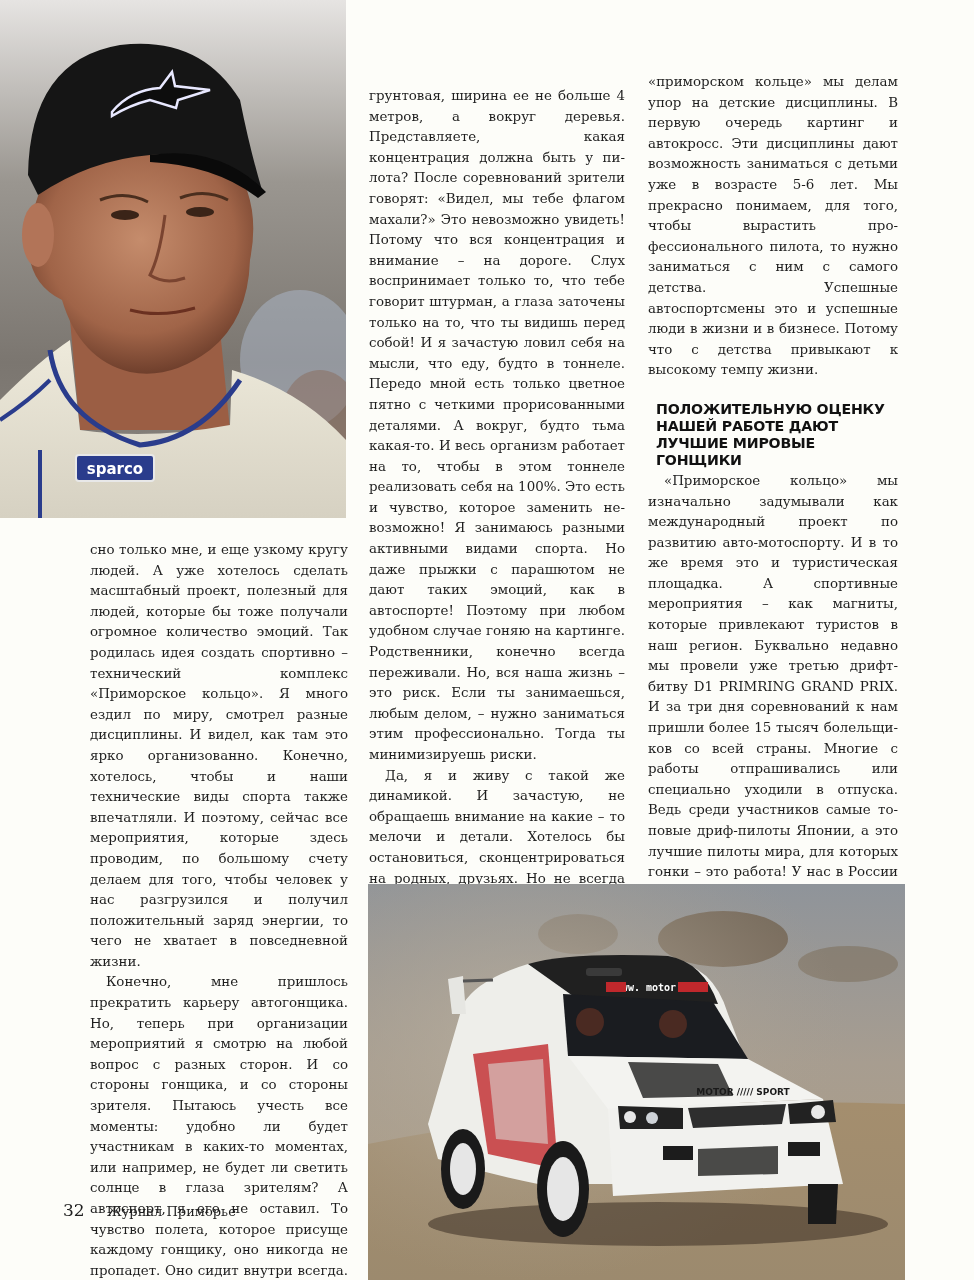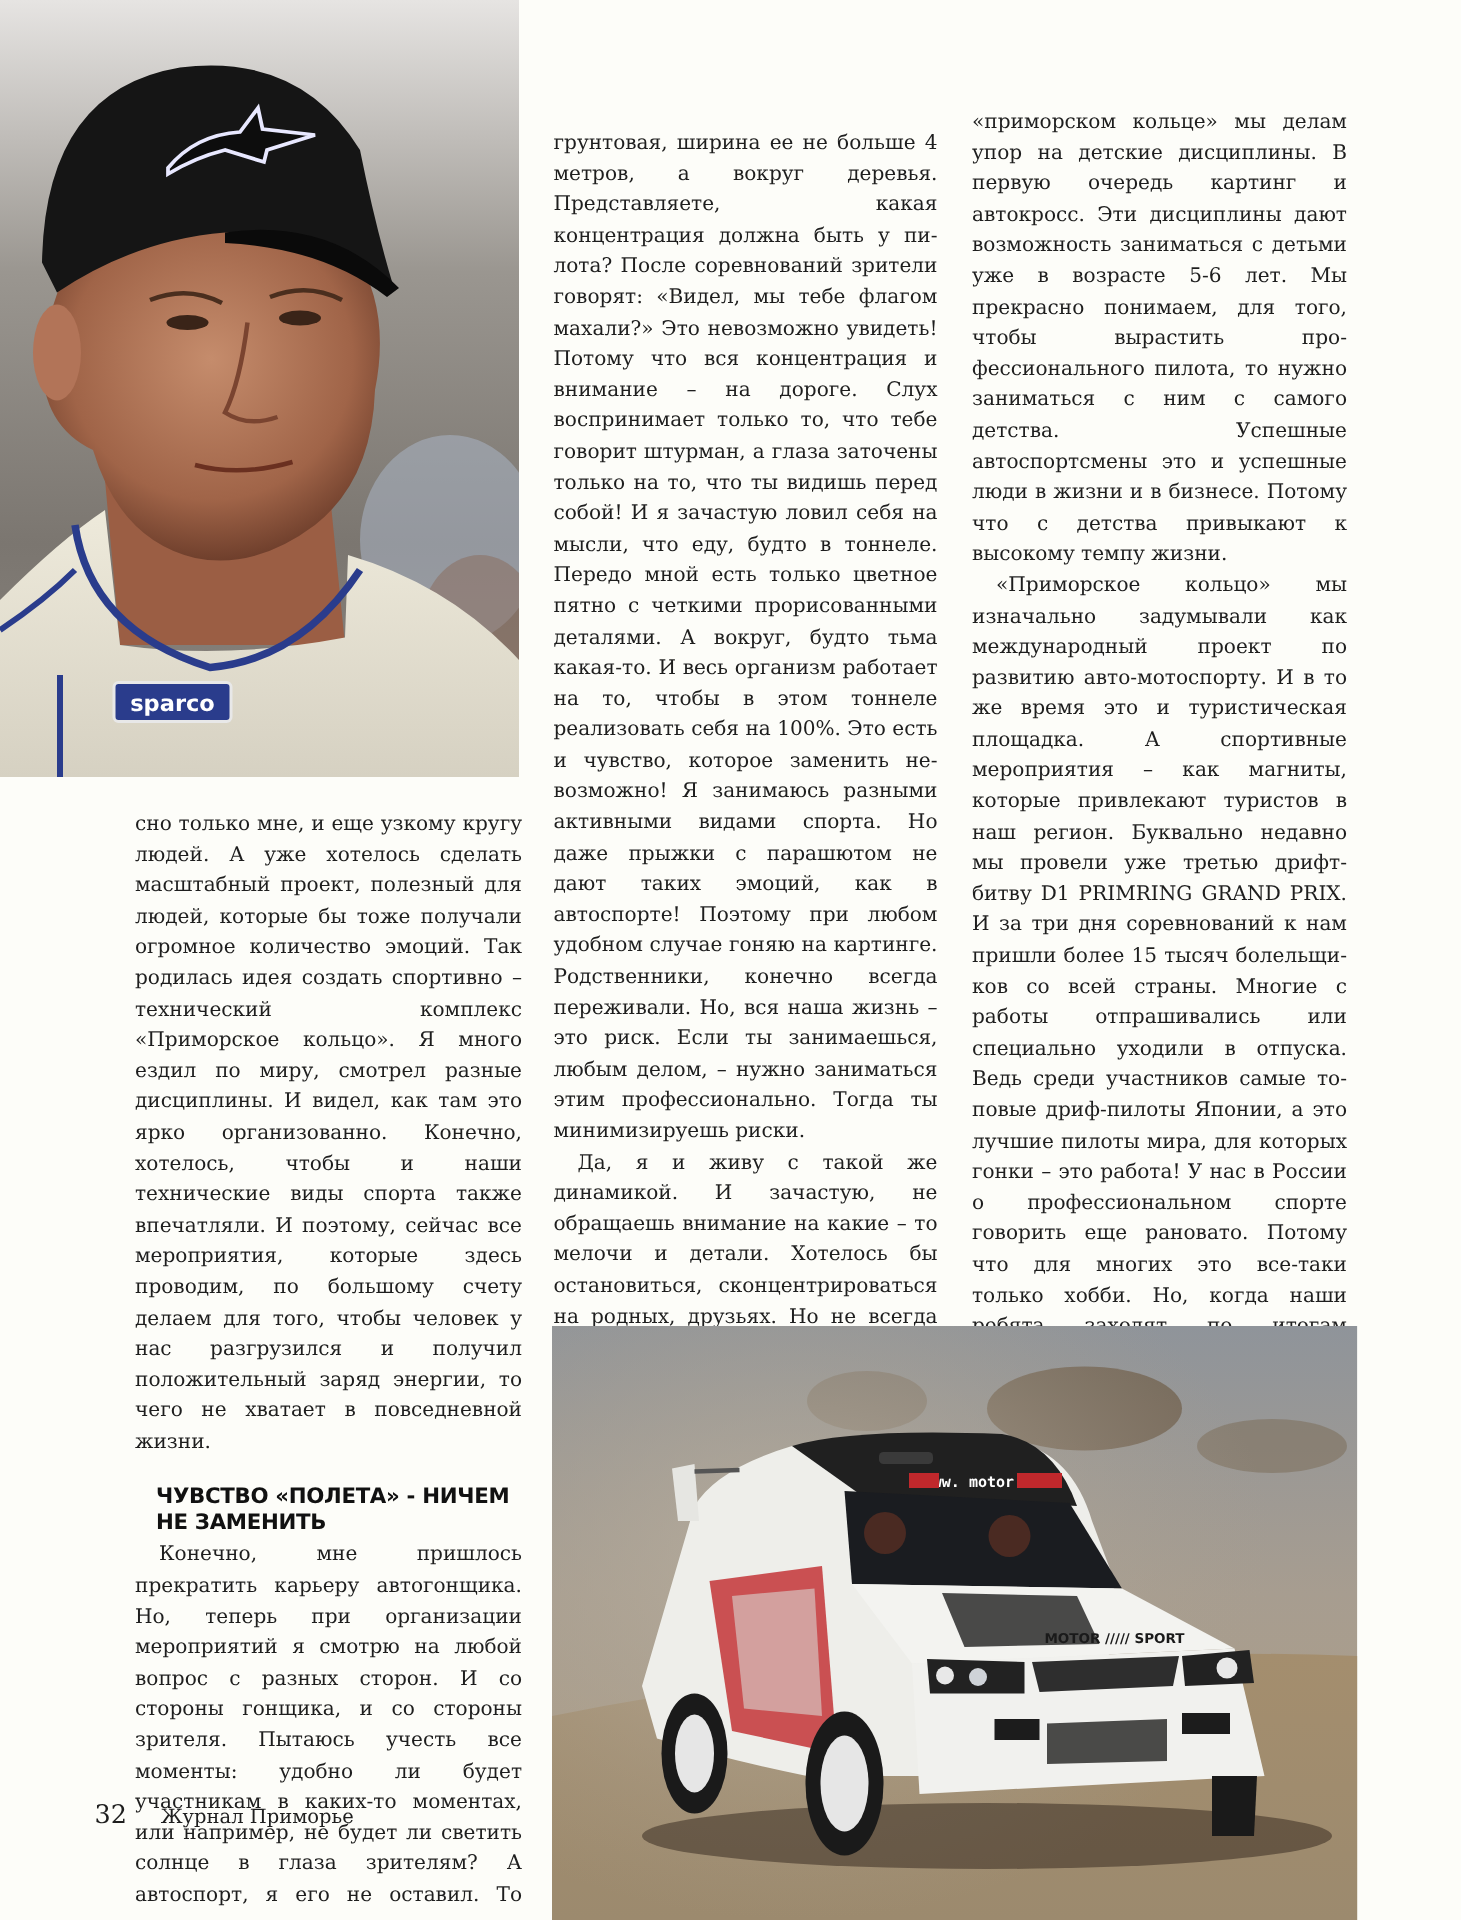--- a/index.html
+++ b/index.html
@@ -89,31 +89,31 @@
 
     <g>
       <rect x="76" y="455" width="78" height="26" rx="3" fill="#2a3c8c" stroke="#e8e8e8" stroke-width="2"></rect>
       <text x="115" y="474" font-family="DejaVu Sans, sans-serif" font-size="15" font-weight="bold" fill="#ffffff" text-anchor="middle">sparco</text>
     </g>
   </svg>
 </div>
 
 <div id="col1" class="col">
   <p class="noindent">сно только мне, и еще узкому кругу лю­дей. А уже хотелось сделать масштабный проект, полезный для людей, которые бы тоже получали огромное количество эмо­ций. Так родилась идея создать спортив­но –технический комплекс «Приморское кольцо». Я много ездил по миру, смотрел разные дисциплины. И видел, как там это ярко организованно. Конечно, хотелось, чтобы и наши технические виды спорта также впечатляли. И поэтому, сейчас все мероприятия, которые здесь проводим, по большому счету делаем для того, что­бы человек у нас разгрузился и получил положительный заряд энергии, то чего не хватает в повседневной жизни.</p>
-  <h2 class="heading">ЧУВСТВО «ПОЛЕТА» - НИЧЕМ НЕ ЗАМЕНИТЬ</h2>
   <p class="indent">Конечно, мне пришлось прекратить карьеру автогонщика. Но, теперь при организации мероприятий я смотрю на любой вопрос с разных сторон. И со стороны гонщика, и со стороны зрителя. Пытаюсь учесть все моменты: удобно ли будет участникам в каких-то моментах, или например, не будет ли светить сол­нце в глаза зрителям? А автоспорт, я его не оставил. То чувство полета, которое присуще каждому гонщику, оно никогда не пропадет. Оно сидит внутри всегда. Вы представьте управлять автомобилем, на скорости в 200 км\ч, на лесных доро­гах, по незнакомой трассе, ландшафт на которой меняется ежесекундно. Трасса</p>
 </div>
 
 <div id="col2" class="col">
   <p class="noindent">грунтовая, ширина ее не больше 4 ме­тров, а вокруг деревья. Представляете, какая концентрация должна быть у пи­лота? После соревнований зрители го­ворят: «Видел, мы тебе флагом махали?» Это невозможно увидеть! Потому что вся концентрация и внимание – на дороге. Слух воспринимает только то, что тебе говорит штурман, а глаза заточены толь­ко на то, что ты видишь перед собой! И я зачастую ловил себя на мысли, что еду, будто в тоннеле. Передо мной есть только цветное пятно с четкими прорисованны­ми деталями. А вокруг, будто тьма какая-то. И весь организм работает на то, чтобы в этом тоннеле реализовать себя на 100%. Это есть и чувство, которое заменить не­возможно! Я занимаюсь разными актив­ными видами спорта. Но даже прыжки с парашютом не дают таких эмоций, как в автоспорте! Поэтому при любом удобном случае гоняю на картинге. Родственники, конечно всегда переживали. Но, вся наша жизнь – это риск. Если ты занимаешься, любым делом, – нужно заниматься этим профессионально. Тогда ты минимизиру­ешь риски.</p>
   <p class="indent">Да, я и живу с такой же динамикой. И зачастую, не обращаешь внимание на какие – то мелочи и детали. Хотелось бы остановиться, сконцентрироваться на родных, друзьях. Но не всегда получается быть хорошим для всех. Приходится рас­ставлять приоритеты: либо мы движемся вперед и развиваемся, либо стоим на ме­сте. И многие меня поддерживают. Пото­му что мы делаем общее полезное дело. При этом есть ощущение правильности процесса, полезности себя в этой жиз­ни. Хотелось бы создать тот задел, кото­рым будут пользоваться наши дети. Они стимулируют развиваться. Поэтому на</p>
 </div>
 
 <div id="col3" class="col">
   <p class="noindent">«приморском кольце» мы делам упор на детские дисциплины. В первую очередь картинг и автокросс. Эти дисциплины дают возможность заниматься с детьми уже в возрасте 5-6 лет.  Мы прекрасно по­нимаем, для того, чтобы вырастить про­фессионального пилота, то нужно зани­маться с ним с самого детства. Успешные автоспортсмены это и успешные люди в жизни и в бизнесе. Потому что с детства привыкают к высокому темпу жизни.</p>
+  <h2 class="heading">ПОЛОЖИТЕЛЬНУЮ ОЦЕНКУ НАШЕЙ РАБОТЕ ДАЮТ ЛУЧШИЕ МИРОВЫЕ ГОНЩИКИ</h2>
   <p class="indent">«Приморское кольцо» мы изначально задумывали как международный проект по развитию авто-мотоспорту. И в то же время это и туристическая площадка. А спортивные мероприятия – как магни­ты, которые привлекают туристов в наш регион. Буквально недавно мы провели уже третью дрифт-битву D1 PRIMRING GRAND PRIX.  И за три дня соревнований к нам пришли  более 15 тысяч болельщи­ков со всей страны. Многие с работы от­прашивались или специально уходили в отпуска. Ведь среди участников самые то­повые дриф-пилоты Японии, а это лучшие пилоты мира, для которых гонки – это ра­бота! У нас в России о профессиональном спорте говорить еще рановато. Потому что для многих это все-таки только хобби. Но, когда наши ребята заходят по итогам соревнований в восьмерку лучших – это огромный успех! Я очень доволен нашими российскими ребятами. На таких меро­приятиях мы впитываем все самое луч­шее, что есть в мире и начинаем реализо­вывать в своих действиях. И по оценкам зрителей и самих спортсменов – у нас это получается.</p>
   <p class="byline">Беседовала Ксения Романова</p>
 </div>
 
 <div id="car-photo" class="photo">
   <svg width="537" height="396" viewBox="0 0 537 396" xmlns="http://www.w3.org/2000/svg">
     <defs>
       <linearGradient id="sky" x1="0" y1="0" x2="0" y2="1">
         <stop offset="0" stop-color="#8f949a"></stop>
         <stop offset="0.45" stop-color="#a79d90"></stop>

